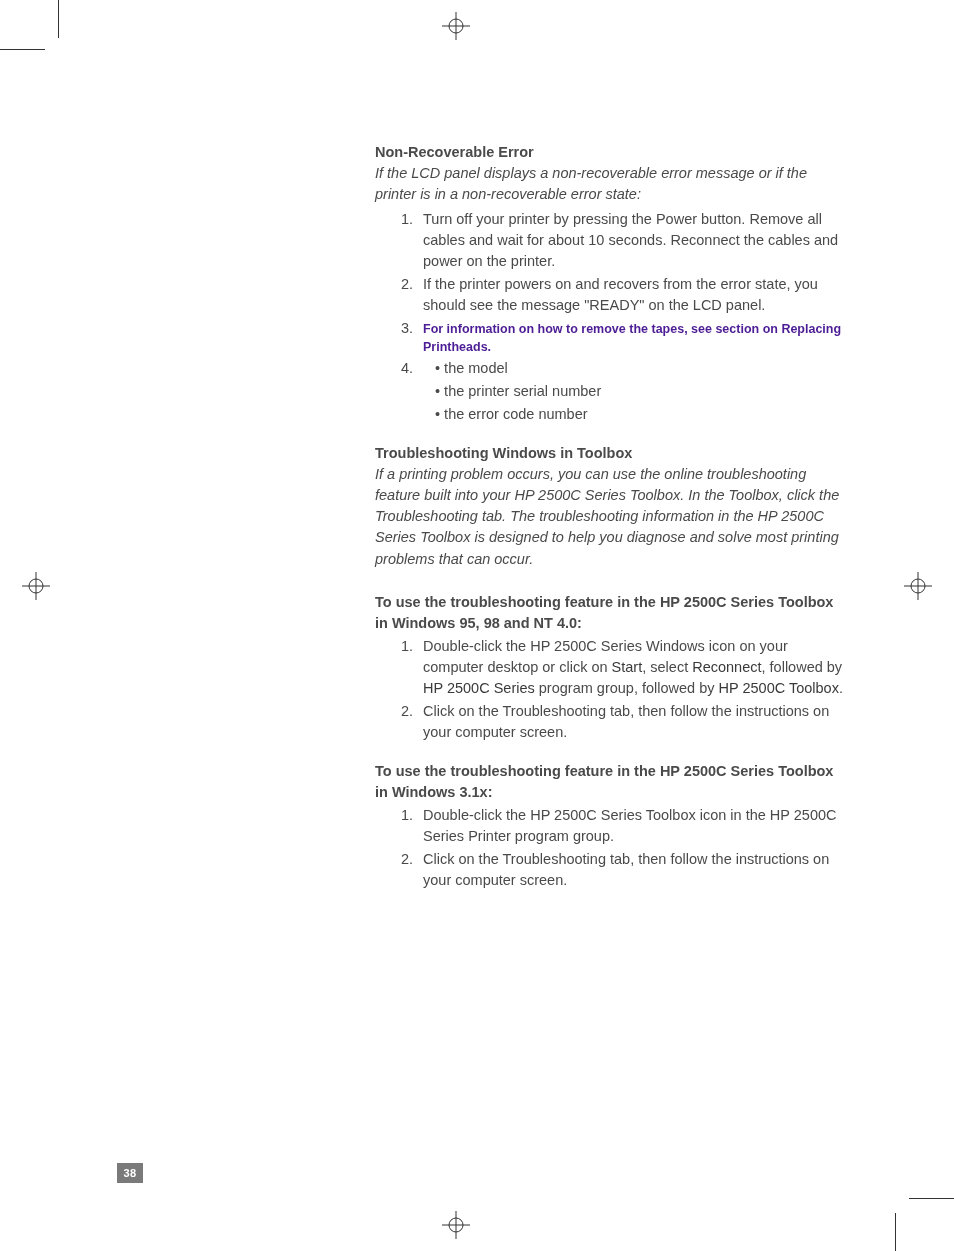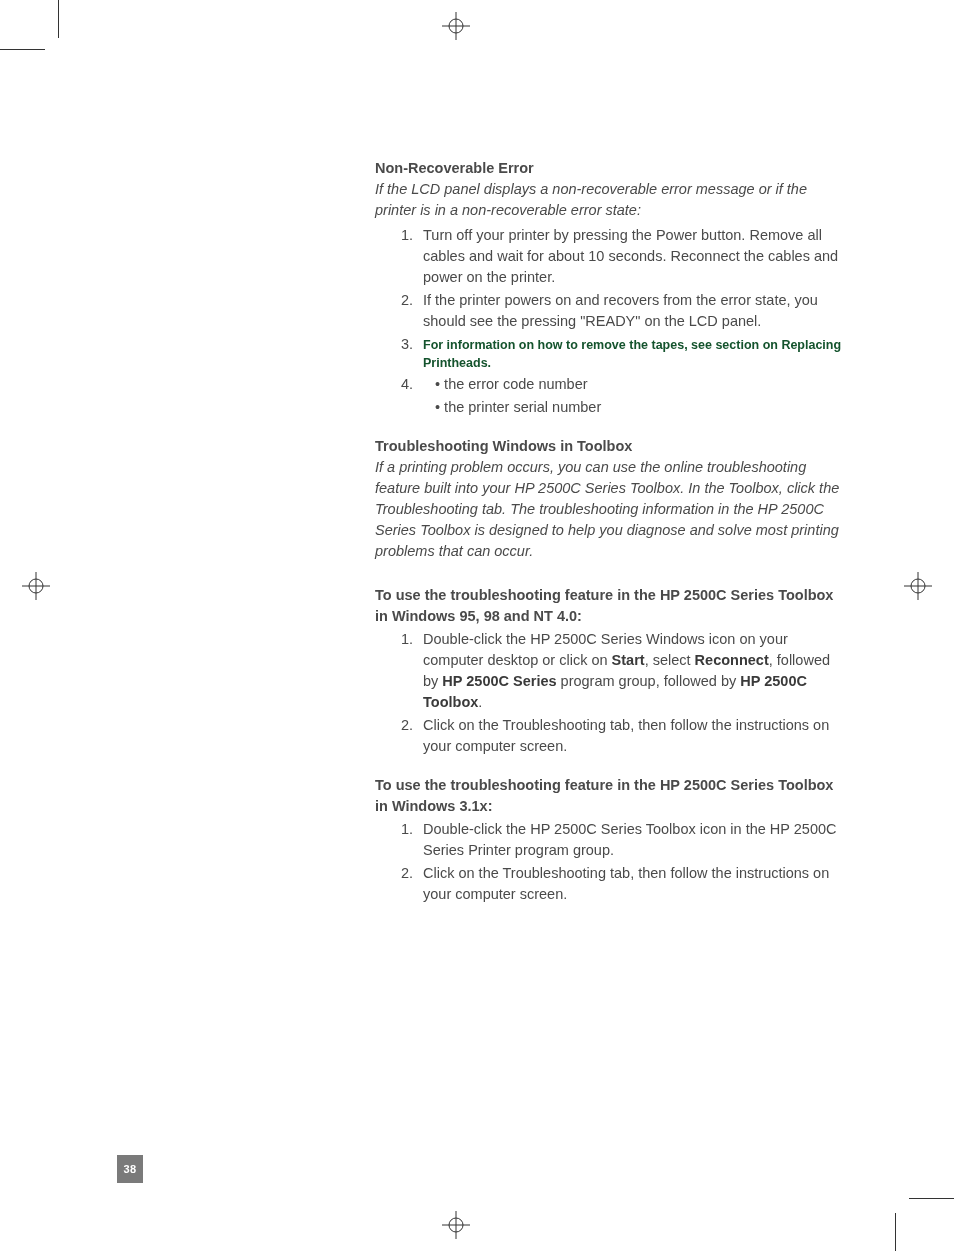--- a/index.html
+++ b/index.html
@@ -14,49 +14,49 @@
     overflow: hidden;
   }
   .crop-mark { position: absolute; background: #333; }
   .crop-h { height: 1px; }
   .crop-v { width: 1px; }
   .reg-mark { position: absolute; width: 28px; height: 28px; }
   .reg-mark svg { width: 100%; height: 100%; }
   .page {
     position: absolute;
     left: 375px;
-    top: 158px;
+    top: 142px;
     width: 470px;
     font-size: 14.5px;
     line-height: 1.45;
   }
   .heading { font-weight: bold; margin-bottom: 0; }
   .para { margin: 0 0 4px 0; font-style: italic; }
   .ol { margin: 2px 0 18px 0; padding-left: 42px; }
   .ol li { padding-left: 6px; margin-bottom: 2px; }
   .sub-bullets { margin: 2px 0 0 0; padding-left: 6px; list-style: none; }
   .sub-bullets li::before { content: "• "; }
-  .note { color: #14532d; font-size: 12.5px; margin: 2px 0 2px 0; font-weight: 600; }
+  .note { color: #4c1d95; font-size: 12.5px; margin: 2px 0 2px 0; font-weight: 600; }
   .section-gap { height: 18px; }
   .page-num-box {
     position: absolute;
     left: 117px;
     bottom: 68px;
     width: 26px;
-    height: 28px;
+    height: 20px;
     background: #7a7a7a;
     color: #fff;
     font-size: 11px;
     font-weight: bold;
     display: flex;
     align-items: center;
     justify-content: center;
     letter-spacing: 0.5px;
   }
-  b { font-weight: bold; color: #3a3a3a; }
+  b { font-weight: normal; color: #3a3a3a; }
 </style>
 </head>
 <body>
 
 <div class="crop-mark crop-h" style="left:0; top:49px; width:45px;"></div>
 <div class="crop-mark crop-v" style="left:58px; top:0; height:38px;"></div>
 
 <div class="crop-mark crop-h" style="right:0; top:1198px; width:45px;"></div>
 <div class="crop-mark crop-v" style="right:58px; bottom:0; height:38px;"></div>
 
@@ -88,28 +88,29 @@
       <line x1="14" y1="0" x2="14" y2="28" stroke="#333" stroke-width="1"></line>
     </svg>
 </div>
 
 <div class="page">
 
   <div class="heading">Non-Recoverable Error</div>
   <p class="para">If the LCD panel displays a non-recoverable error message or if the printer is in a non-recoverable error state:</p>
   <ol class="ol">
     <li>Turn off your printer by pressing the Power button. Remove all cables and wait for about 10 seconds. Reconnect the cables and power on the printer.</li>
-    <li>If the printer powers on and recovers from the error state, you should see the pressing "READY" on the LCD panel.</li>
+    <li>If the printer powers on and recovers from the error state, you should see the message "READY" on the LCD panel.</li>
     <li>
       <div class="note">For information on how to remove the tapes, see section on Replacing Printheads.</div>
     </li>
     <li>
       <ul class="sub-bullets">
+        <li>the model</li>
+        <li>the printer serial number</li>
         <li>the error code number</li>
-        <li>the printer serial number</li>
       </ul>
     </li>
   </ol>
 
   <div class="heading">Troubleshooting Windows in Toolbox</div>
   <p class="para">If a printing problem occurs, you can use the online troubleshooting feature built into your HP 2500C Series Toolbox. In the Toolbox, click the Troubleshooting tab. The troubleshooting information in the HP 2500C Series Toolbox is designed to help you diagnose and solve most printing problems that can occur.</p>
 
   <div class="section-gap"></div>
 
   <div class="heading">To use the troubleshooting feature in the HP 2500C Series Toolbox in Windows 95, 98 and NT 4.0:</div>

